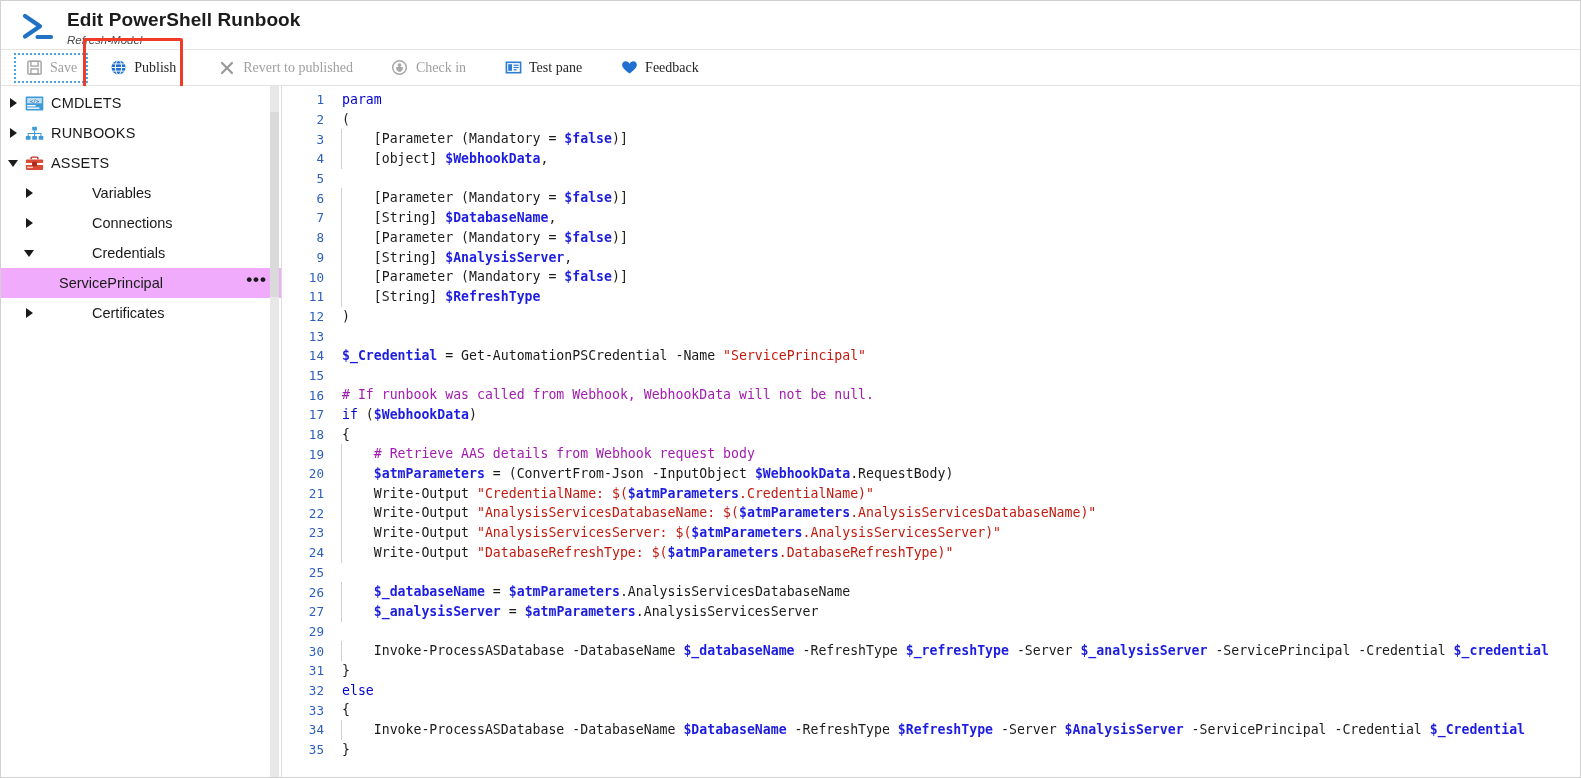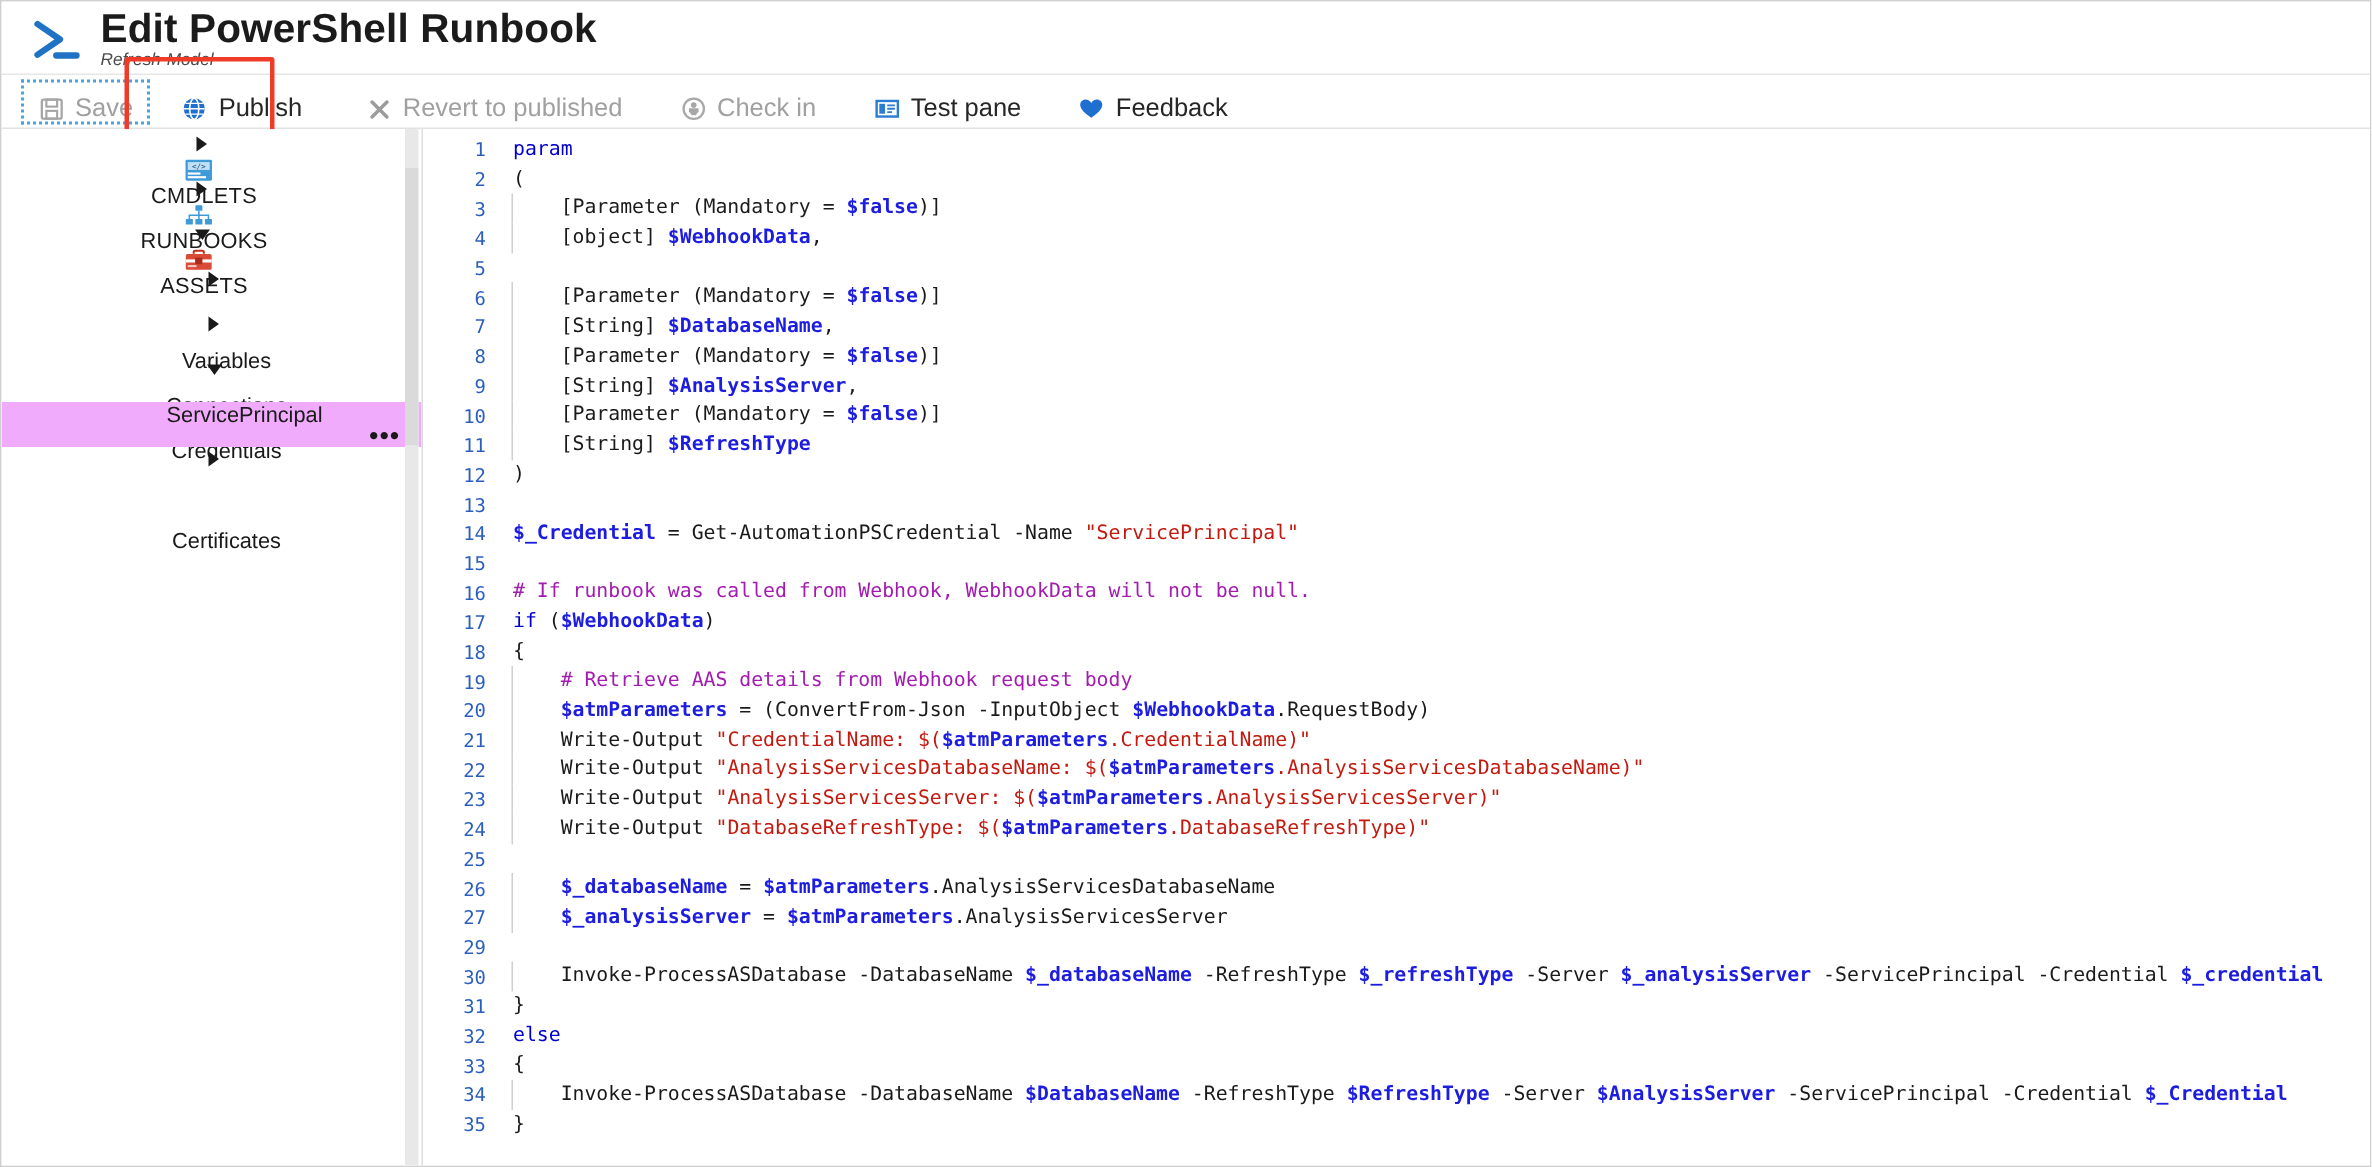--- a/index.html
+++ b/index.html
@@ -30,21 +30,21 @@
     background: #fff;
   }
   .ps-icon {
     width: 38px; height: 34px;
     margin-top: 5px;
     margin-right: 10px;
     flex: 0 0 auto;
   }
   .title-block { display: flex; flex-direction: column; justify-content: flex-start; padding-top: 2px;}
   .page-title {
-    font-size: 27px;
+    font-size: 19px;
     font-weight: bold;
     color: #1b1b1b;
     line-height: 25px;
     letter-spacing: .1px;
   }
   .page-subtitle {
     font-size: 11.5px;
     color: #4a4a4a;
     line-height: 14px;
     margin-top: 1px;
@@ -58,29 +58,30 @@
     border-top: 1px solid #e6e6e6;
     border-bottom: 1px solid #e2e2e2;
     display: flex;
     align-items: center;
     padding-left: 14px;
     box-sizing: border-box;
     background: #fff;
   }
   .tb-item {
     display: flex;
-    align-items: flex-end;
+    align-items: center;
     height: 28px;
     padding: 0 10px;
     margin-right: 4px;
-    font-size: 17px;
+    font-size: 14px;
     color: #262626;
     position: relative;
     white-space: nowrap;
     box-sizing: border-box;
+    font-family: Liberation Serif, serif;
   }
   .tb-item .tb-ico {
     width: 18px; height: 18px;
     margin-right: 7px;
     display: inline-flex;
     align-items: center; justify-content: center;
     flex: 0 0 auto;
   }
   .tb-item.disabled { color: #a0a0a0; }
   .tb-item.focused {
@@ -110,21 +111,20 @@
   .tree-row {
     display: flex;
     align-items: center;
     height: 30px;
     font-size: 14.5px;
     color: #1a1a1a;
     cursor: default;
     position: relative;
     padding-right: 14px;
     box-sizing: border-box;
-    flex-direction: column;
   }
   .tree-row.lvl0 { padding-left: 4px; }
   .tree-row.lvl1 { padding-left: 20px; gap: 38px; }
   .tree-row.lvl2 { padding-left: 58px; }
   .tree-row.selected { background: #f0abfc; }
   .twisty {
     width: 16px; height: 16px;
     flex: 0 0 auto;
     display: inline-flex; align-items: center; justify-content: center;
     margin-right: 3px;

